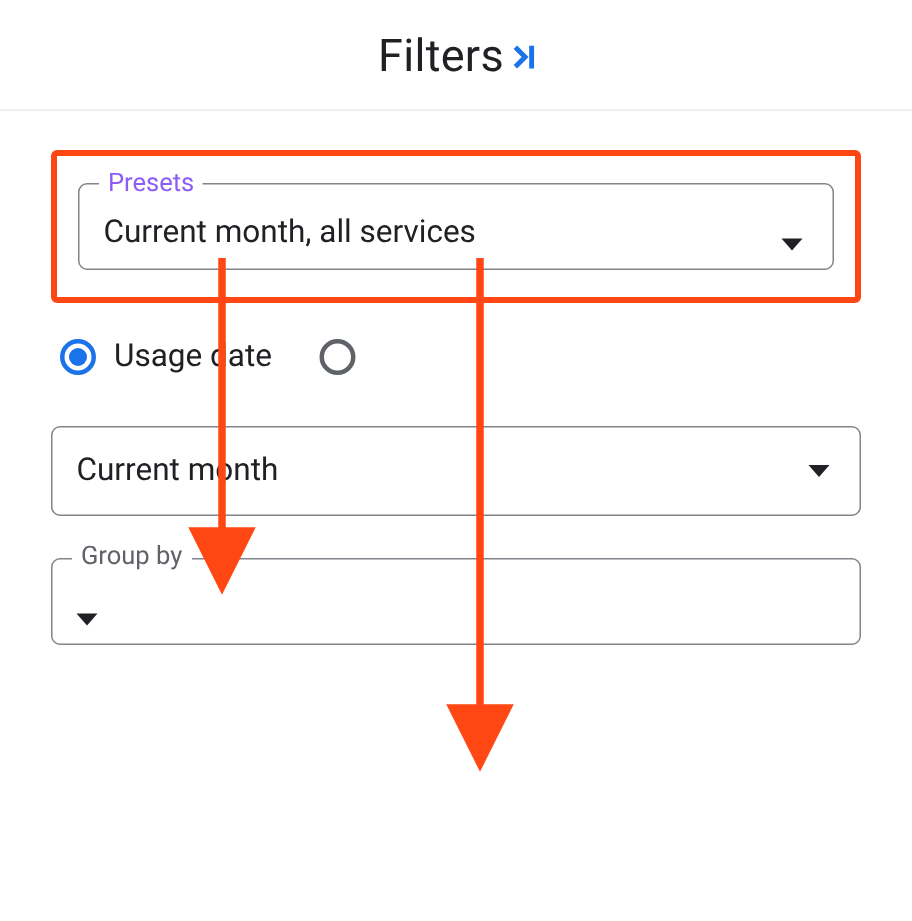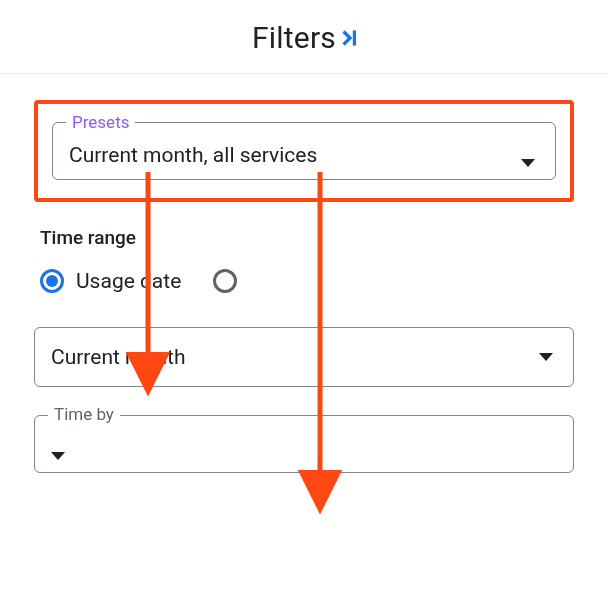--- a/index.html
+++ b/index.html
@@ -166,41 +166,40 @@
   <div class="highlight-box">
     <div class="field-wrap">
       <span class="field-label">Presets</span>
       <div class="select-box">
         <span class="select-value">Current month, all services</span>
         <span class="caret"></span>
       </div>
     </div>
   </div>
 
-  <div class="section-label">Time range</div>
 
   <div class="radio-row">
     <div class="radio-item">
       <span class="radio-outer selected">
         <span class="radio-inner"></span>
       </span>
       <span class="radio-label">Usage date</span>
     </div>
     <div class="radio-item">
       <span class="radio-outer unselected"></span>
     </div>
   </div>
 
   <div class="select-box-plain">
     <span class="select-value">Current month</span>
     <span class="caret"></span>
   </div>
 
   <div class="group-by-wrap field-wrap">
-    <span class="group-by-label">Time by</span>
+    <span class="group-by-label">Group by</span>
     <div class="select-box">
       <span class="caret"></span>
     </div>
   </div>
 
   <svg class="arrows" width="608" height="614">
     <defs>
       <marker id="arrowhead" markerWidth="9" markerHeight="9" refX="4.5" refY="4.5" orient="auto">
         <polygon points="0 0, 9 4.5, 0 9" fill="#ff4713"></polygon>
       </marker>

